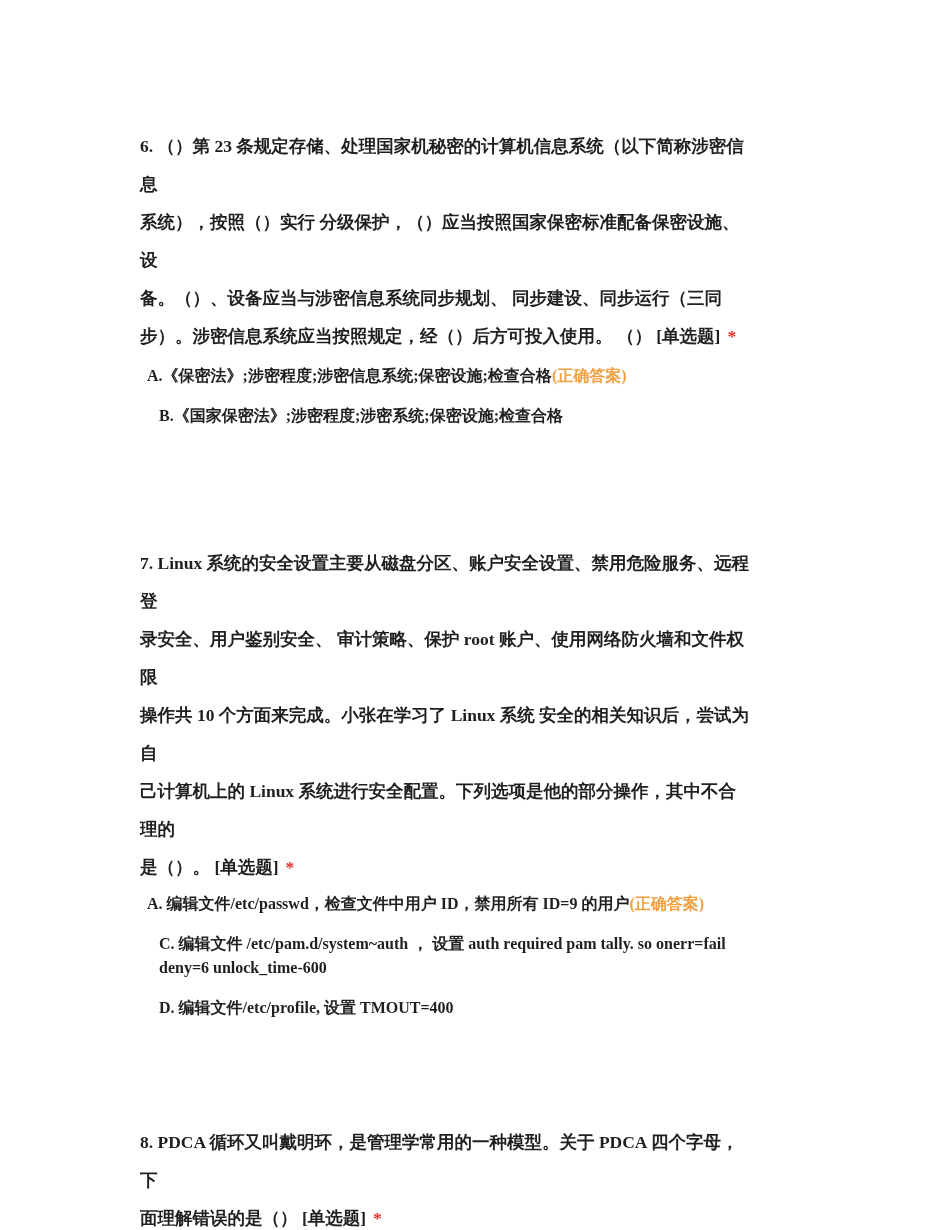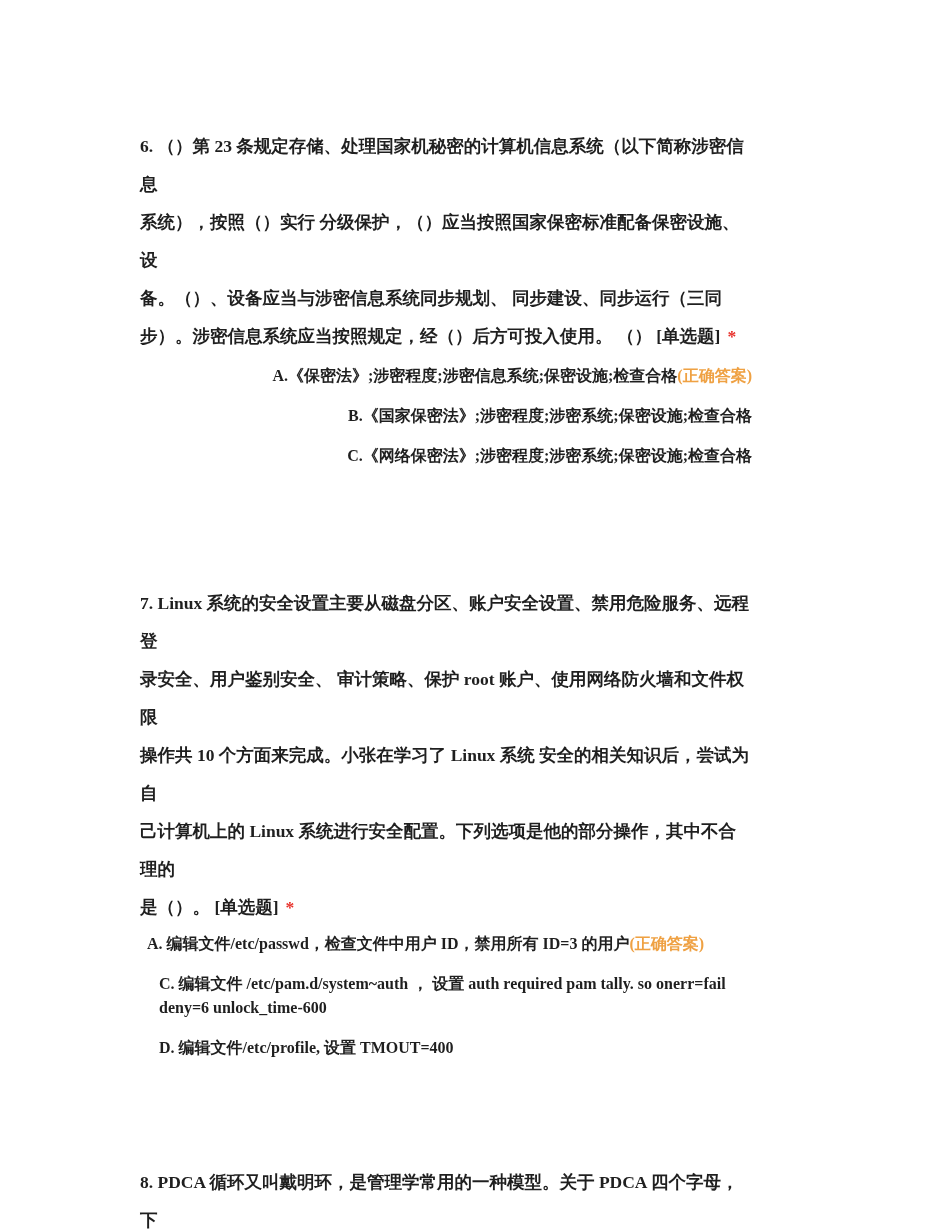--- a/index.html
+++ b/index.html
@@ -40,50 +40,49 @@
     padding-left: 7px;
   }
   .option {
     font-size: 16px;
     line-height: 24px;
     white-space: pre-line;
   }
   .option + .option { margin-top: 16px; margin-left: 12px; }
   .correct { color: #EFA143; }
   
-  .q6-options { margin-top: 9px; text-align: right; }
+  .q6-options { margin-top: 9px; }
   .q7-text   { margin-top: 116px; }
   .q7-options { margin-top: 6px; }
   .q8-text   { margin-top: 103px; }
 </style>
 </head>
 <body>
 
 <div class="doc">
 
   <section class="question">
     <p class="q-text"><span class="q-body">6. （）第 23 条规定存储、处理国家机秘密的计算机信息系统（以下简称涉密信息
 系统），按照（）实行 分级保护，（）应当按照国家保密标准配备保密设施、设
 备。（）、设备应当与涉密信息系统同步规划、 同步建设、同步运行（三同
 步）。涉密信息系统应当按照规定，经（）后方可投入使用。 （） [单选题]</span><span class="req">*</span></p>
     <div class="options q6-options">
       <div class="option"><span>A.《保密法》;涉密程度;涉密信息系统;保密设施;检查合格</span><span class="correct">(正确答案)</span></div>
       <div class="option"><span>B.《国家保密法》;涉密程度;涉密系统;保密设施;检查合格</span><span class="correct"></span></div>
-      <div class="option"><span>C.《网络保密法》;涉密程度;涉密系统;保密设施;检查合格</span><span class="correct"></span></div>
     </div>
   </section>
 
   <section class="question">
     <p class="q-text q7-text"><span class="q-body">7. Linux 系统的安全设置主要从磁盘分区、账户安全设置、禁用危险服务、远程登
 录安全、用户鉴别安全、 审计策略、保护 root 账户、使用网络防火墙和文件权限
 操作共 10 个方面来完成。小张在学习了 Linux 系统 安全的相关知识后，尝试为自
 己计算机上的 Linux 系统进行安全配置。下列选项是他的部分操作，其中不合理的
 是（）。 [单选题]</span><span class="req">*</span></p>
     <div class="options q7-options">
-      <div class="option"><span>A. 编辑文件/etc/passwd，检查文件中用户 ID，禁用所有 ID=3 的用户</span><span class="correct">(正确答案)</span></div>
+      <div class="option"><span>A. 编辑文件/etc/passwd，检查文件中用户 ID，禁用所有 ID=9 的用户</span><span class="correct">(正确答案)</span></div>
       <div class="option"><span>C. 编辑文件 /etc/pam.d/system~auth ， 设置 auth required pam tally. so onerr=fail
 deny=6 unlock_time-600</span><span class="correct"></span></div>
       <div class="option"><span>D. 编辑文件/etc/profile, 设置 TMOUT=400</span><span class="correct"></span></div>
     </div>
   </section>
 
   <section class="question">
     <p class="q-text q8-text"><span class="q-body">8. PDCA 循环又叫戴明环，是管理学常用的一种模型。关于 PDCA 四个字母，下
 面理解错误的是（） [单选题]</span><span class="req">*</span></p>
   </section>

